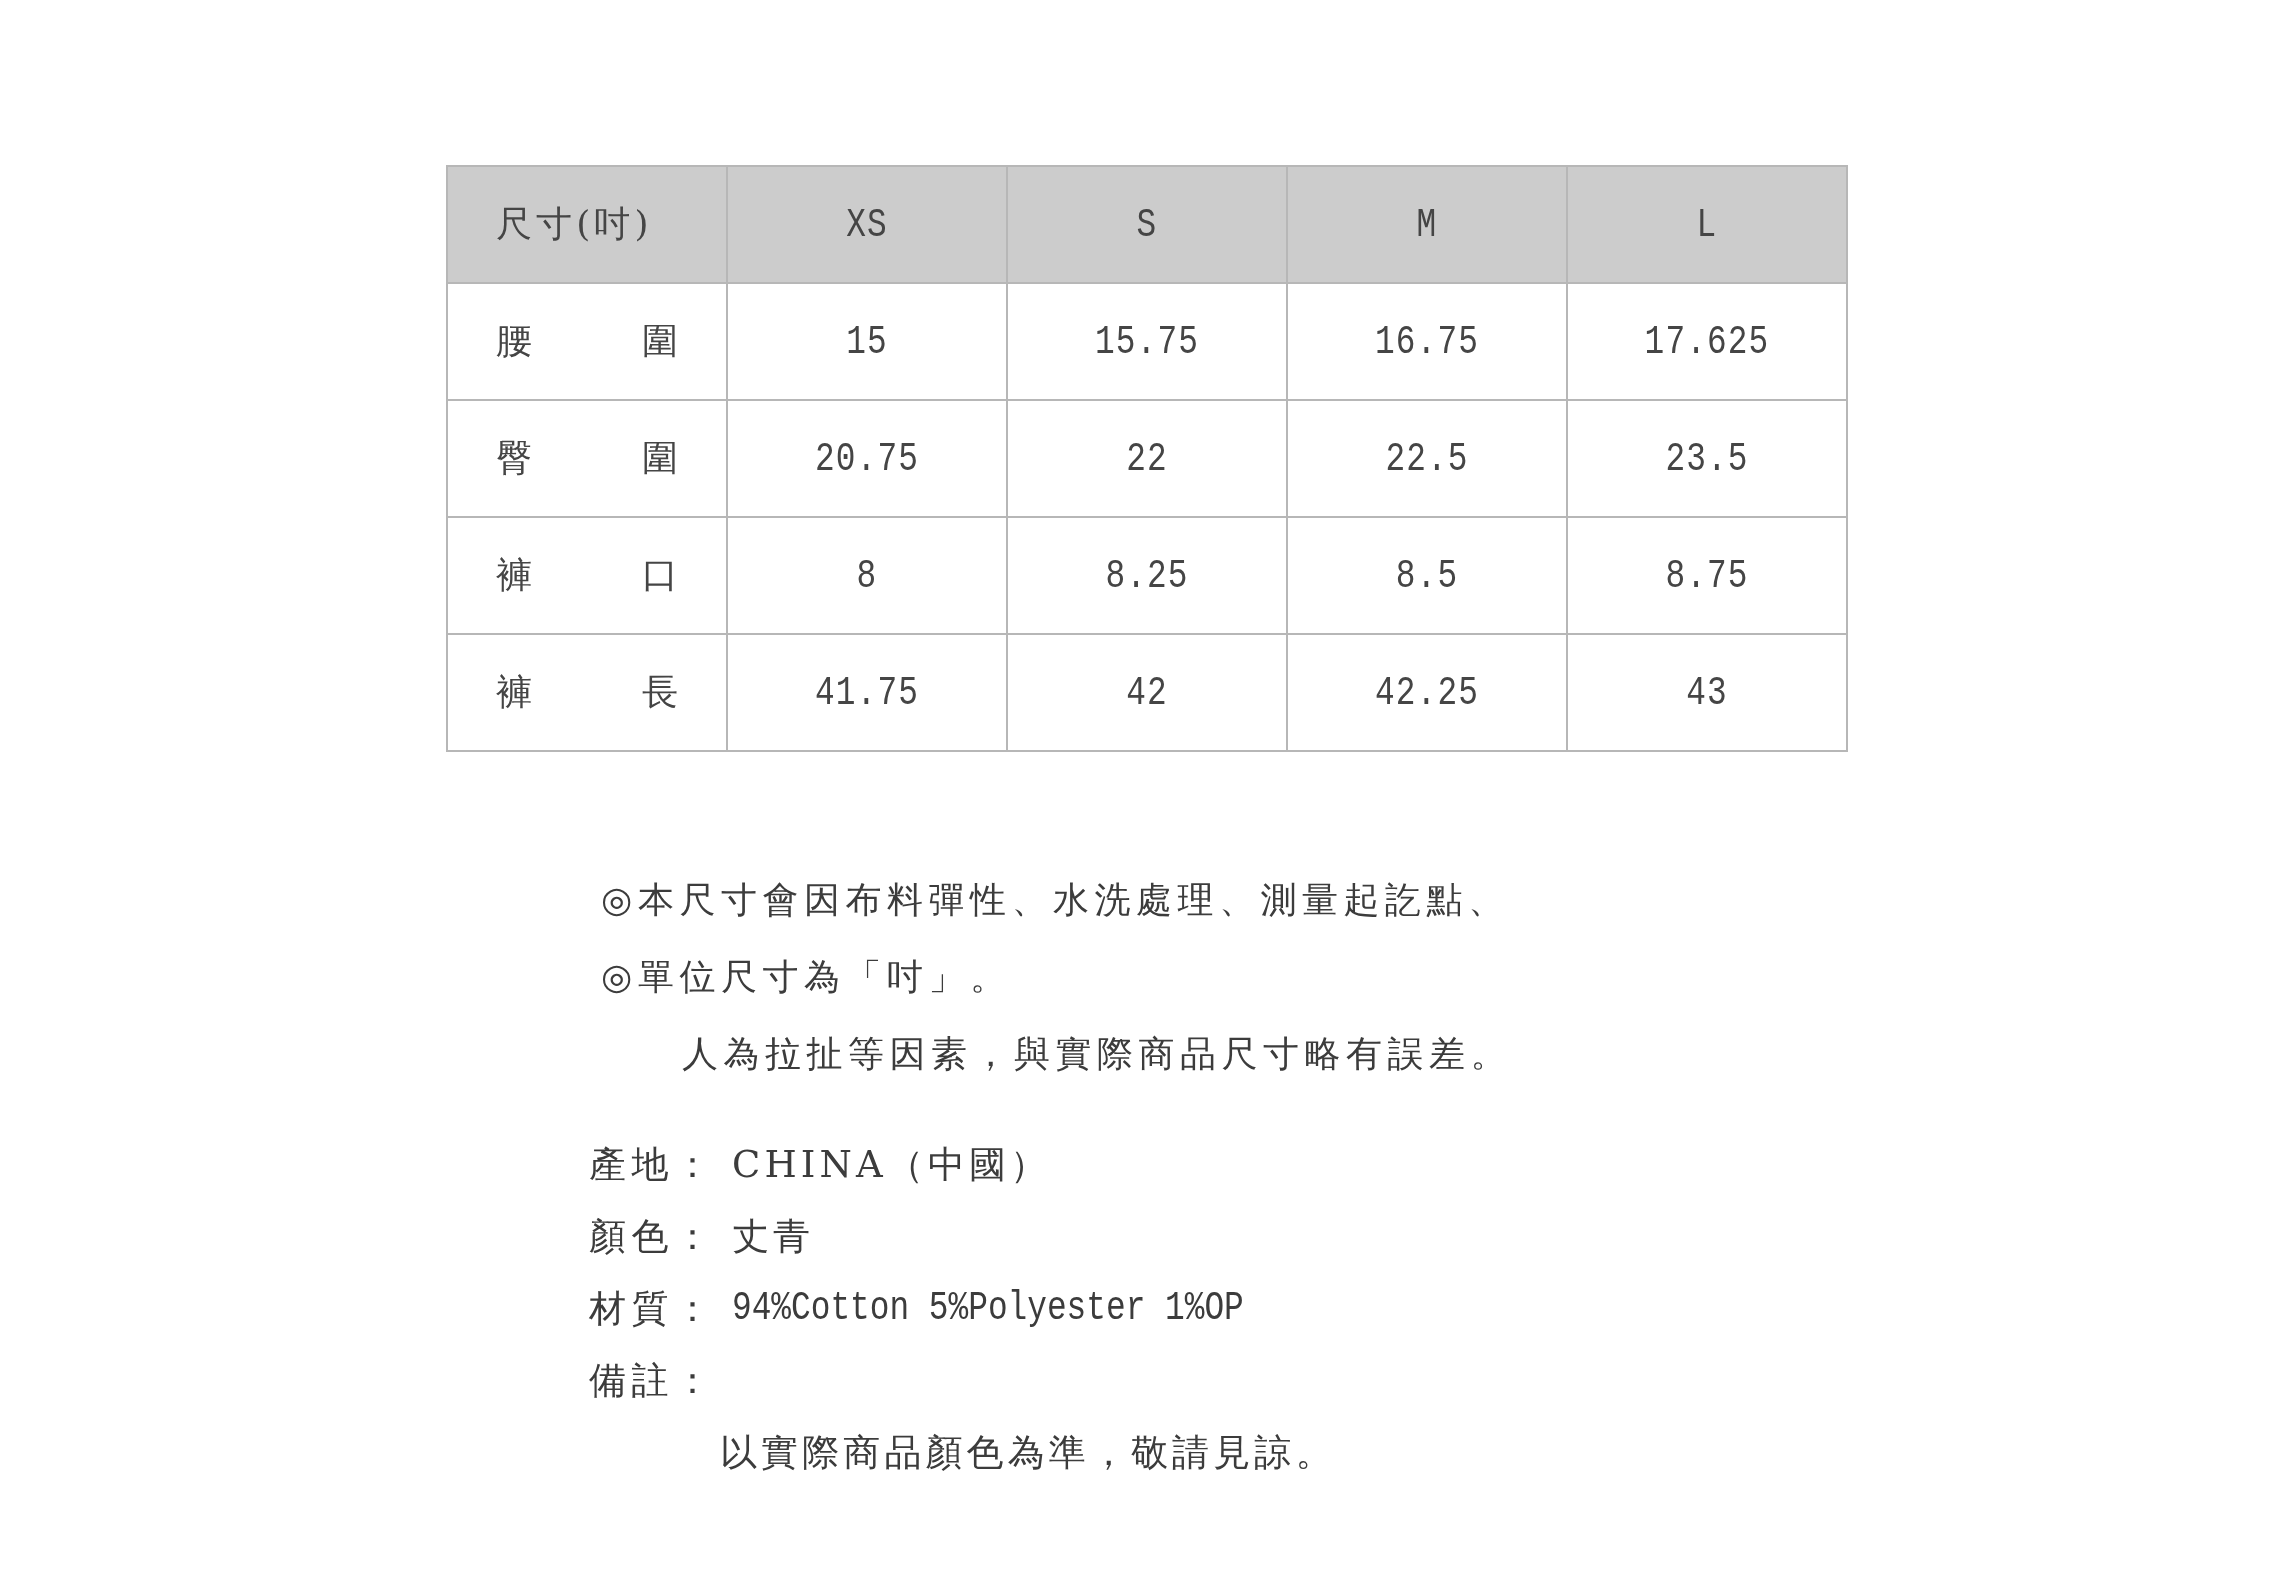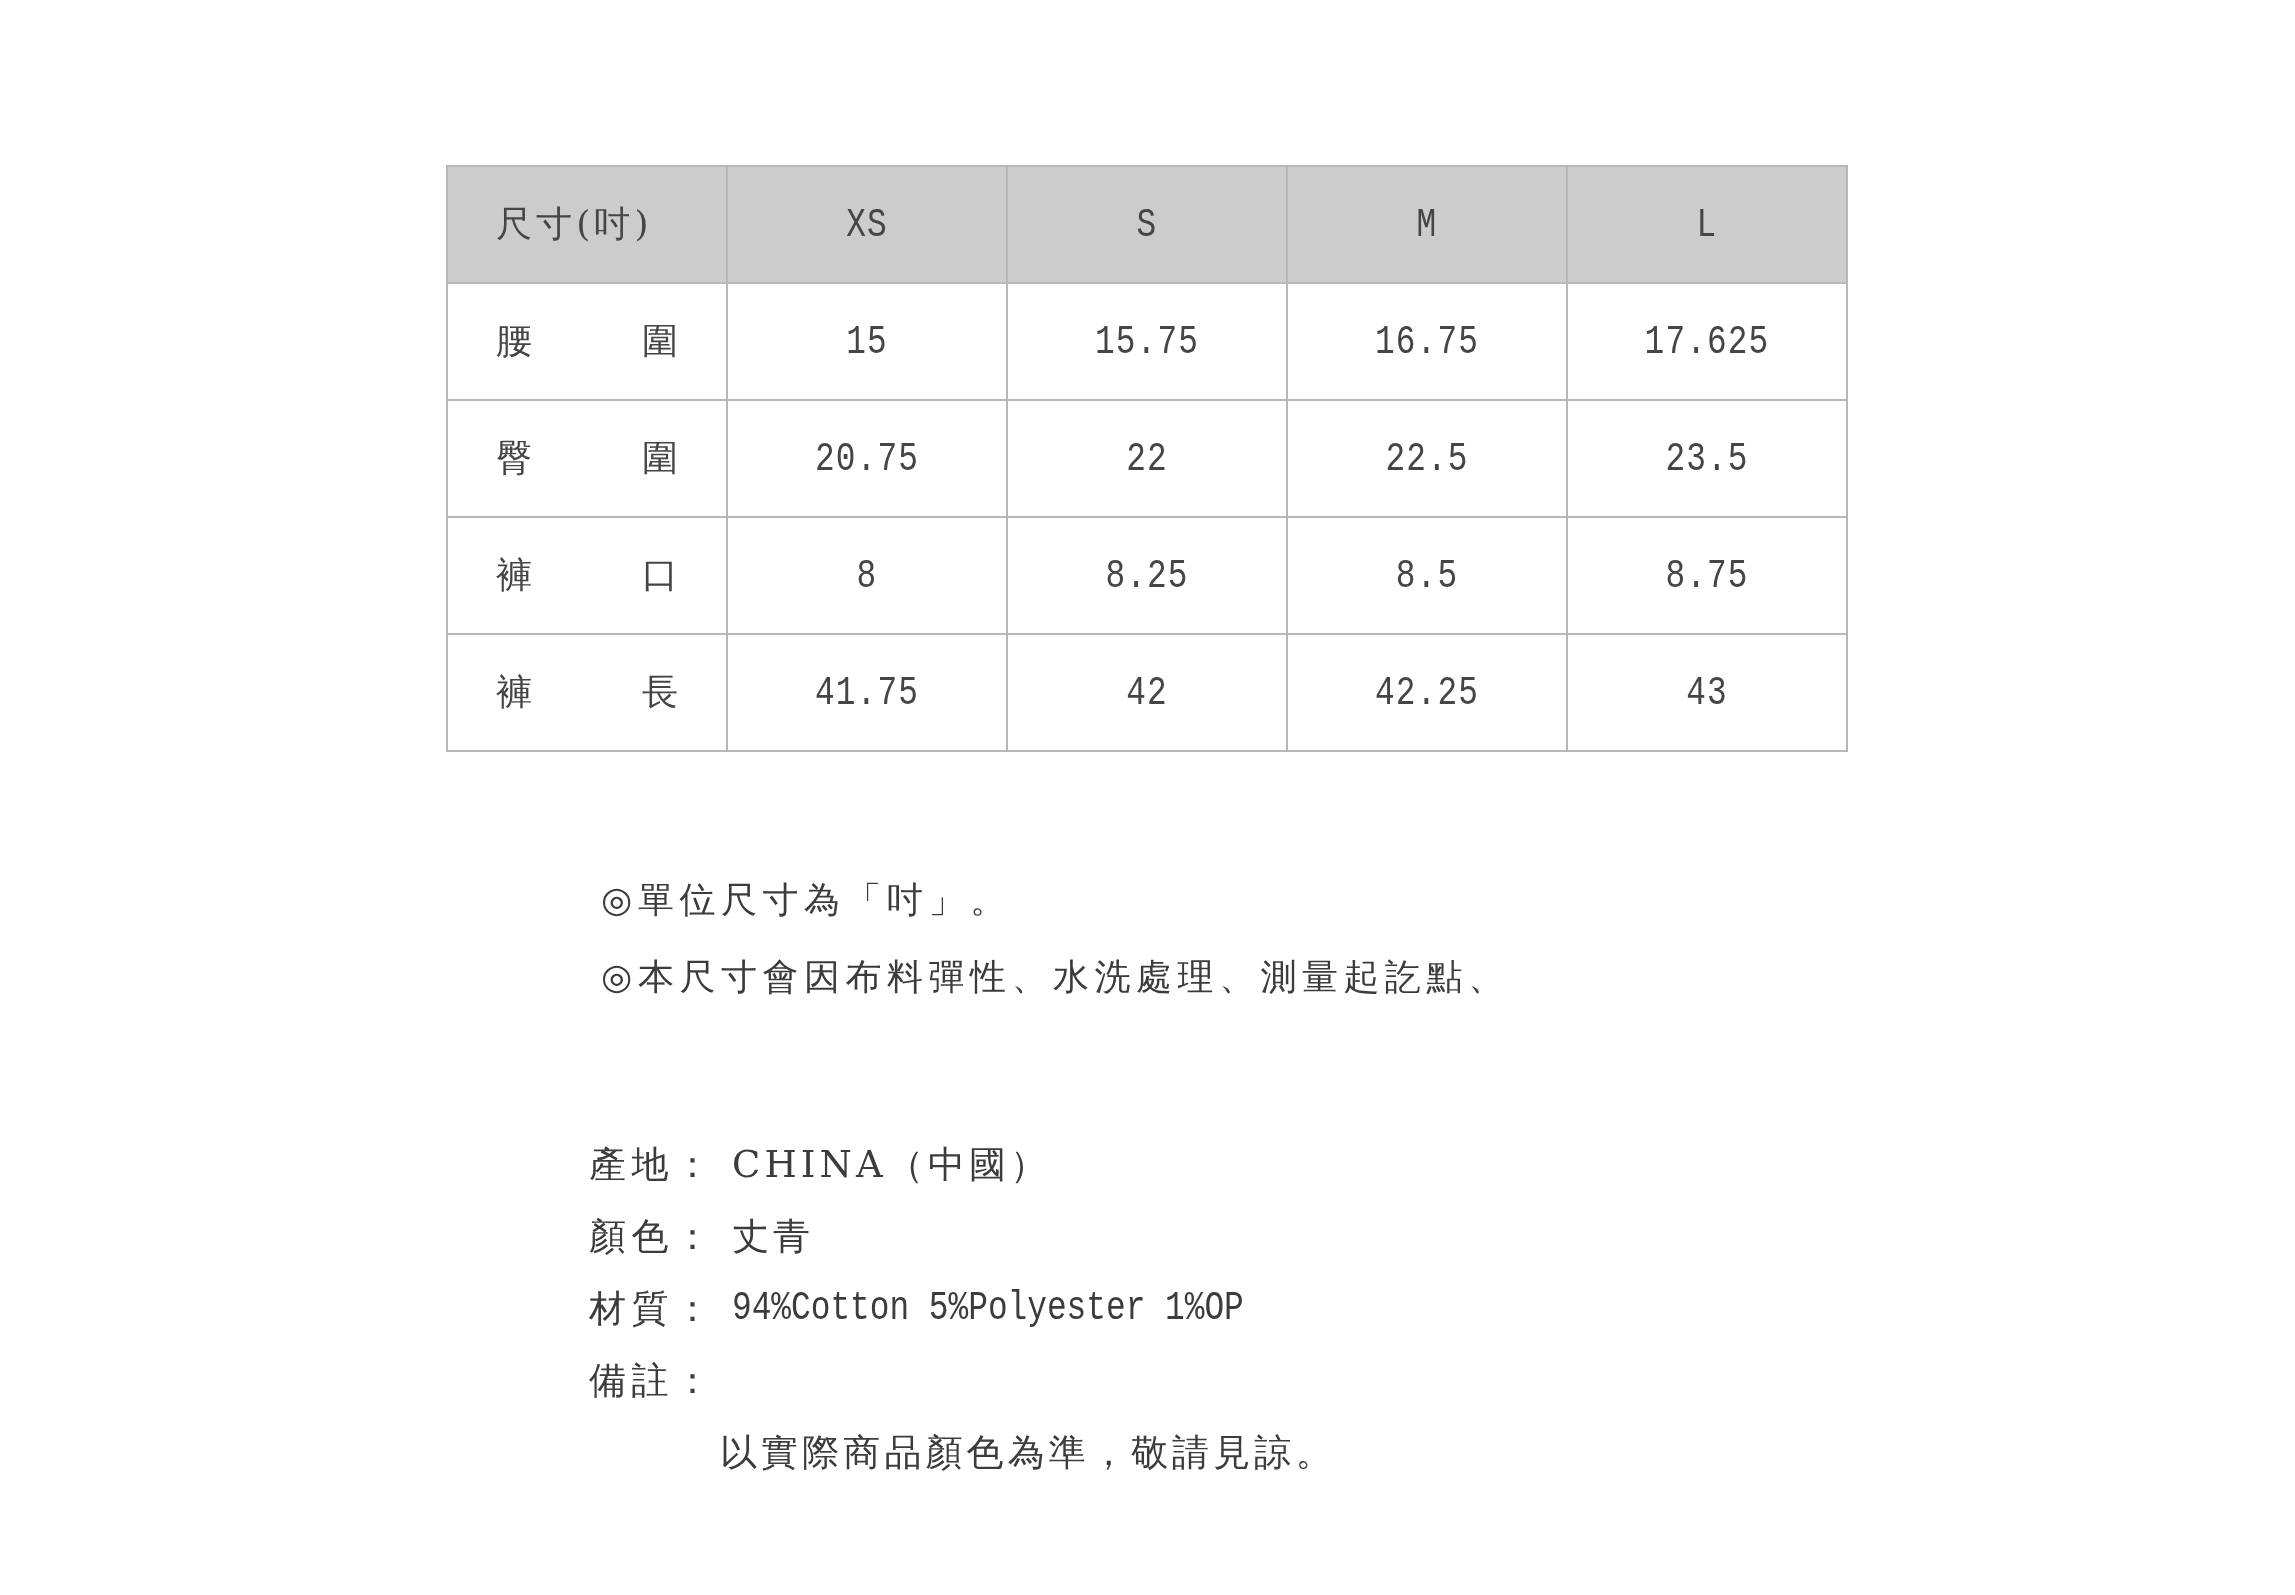--- a/index.html
+++ b/index.html
@@ -173,22 +173,23 @@
       </td>
       <td><span class="num">41.75</span></td>
       <td><span class="num">42</span></td>
       <td><span class="num">42.25</span></td>
       <td><span class="num">43</span></td>
     </tr>
   </tbody>
 </table>
 
 <div class="notes">
+  <div>◎本尺寸會因布料彈性、水洗處理、測量起訖點、</div>
   <div>◎單位尺寸為「吋」。</div>
-  <div>◎本尺寸會因布料彈性、水洗處理、測量起訖點、</div>
+  <div class="indent">人為拉扯等因素，與實際商品尺寸略有誤差。</div>
 </div>
 
 <div class="info">
   <div class="info-row">
     <span class="info-label">產地：</span>
     <span class="info-value">CHINA（中國）</span>
   </div>
   <div class="info-row">
     <span class="info-label">顏色：</span>
     <span class="info-value">丈青</span>

